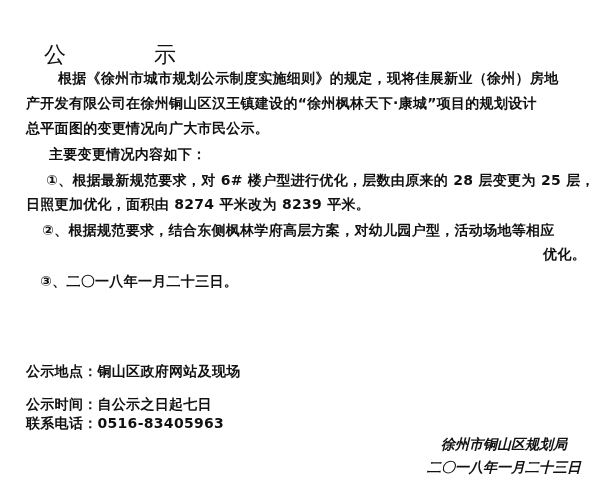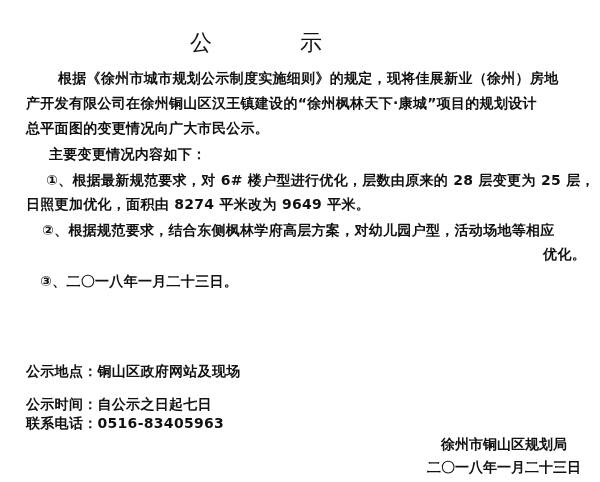--- a/index.html
+++ b/index.html
@@ -1,46 +1,46 @@
 <!DOCTYPE html>
 <html><head>
 <meta charset="utf-8">
 <style>
   html, body { margin:0; padding:0; }
   body {
     width:600px; height:482px; background:#ffffff; position:relative; overflow:hidden;
     font-family: "DejaVu Sans", "Liberation Sans", sans-serif; color:#111;
   }
   .title {
-    position:absolute; top:28px; left:0; width:512px; text-align:center;
+    position:absolute; top:40px; left:0; width:512px; text-align:left;
     font-size:22px; font-weight:normal; letter-spacing:0;
   }
   .title span { display:inline-block; margin:0 44px; }
   .line {
     position:absolute; left:26px; width:560px; font-size:14px; font-weight:bold;
     line-height:18px; white-space:nowrap; letter-spacing:0.3px;
   }
   .right {
-    position:absolute; font-size:14px; font-weight:bold; white-space:nowrap; line-height:18px;
+    position:absolute; font-size:14px; font-weight:bold; white-space:nowrap; line-height:18px;font-style:italic;
   }
 </style>
 </head>
 <body>
 
 <div class="title">
   <span>公</span><span>示</span>
 </div>
 
 <div>
   <div class="line" style="top:69px; left:58px;">根据《徐州市城市规划公示制度实施细则》的规定，现将佳展新业（徐州）房地</div>
   <div class="line" style="top:94px;">产开发有限公司在徐州铜山区汉王镇建设的“徐州枫林天下·康城”项目的规划设计</div>
   <div class="line" style="top:119px;">总平面图的变更情况向广大市民公示。</div>
   <div class="line" style="top:145px; left:49px;">主要变更情况内容如下：</div>
   <div class="line" style="top:171px; left:46px;">①、根据最新规范要求，对 6# 楼户型进行优化，层数由原来的 28 层变更为 25 层，</div>
-  <div class="line" style="top:195px;">日照更加优化，面积由 8274 平米改为 9649 平米。</div>
+  <div class="line" style="top:195px;">日照更加优化，面积由 8274 平米改为 8239 平米。</div>
   <div class="line" style="top:221px; left:42px;">②、根据规范要求，结合东侧枫林学府高层方案，对幼儿园户型，活动场地等相应</div>
   <div class="line" style="top:245px;text-align:right;">优化。</div>
   <div class="line" style="top:272px; left:40px;">③、二〇一八年一月二十三日。</div>
 </div>
 
 <div>
   <div class="line" style="top:362px;">公示地点：铜山区政府网站及现场</div>
   <div class="line" style="top:369px;margin-top:26px;">公示时间：自公示之日起七日</div>
   <div class="line" style="top:414px;">联系电话：0516-83405963</div>
 </div>

